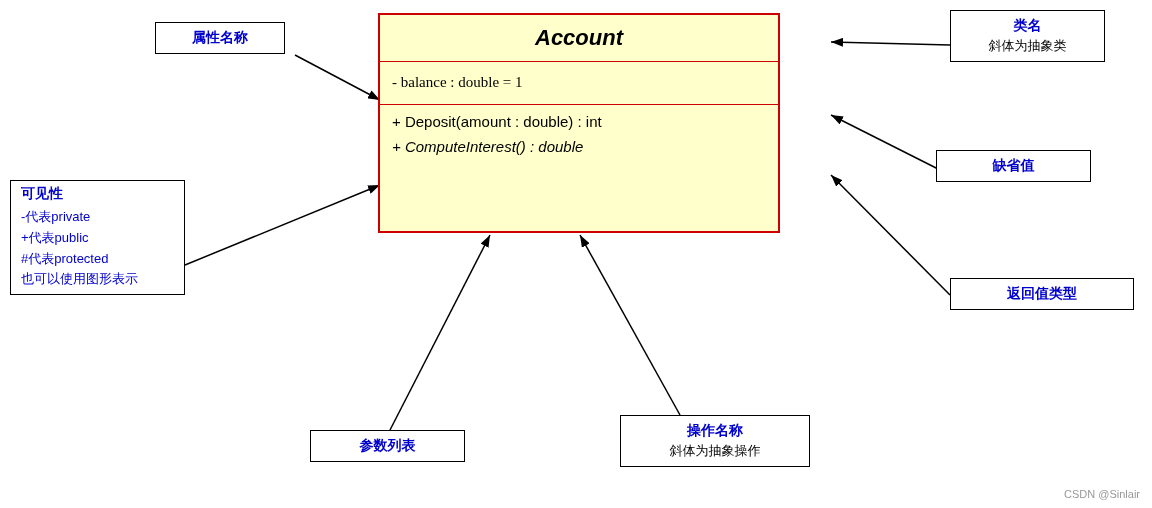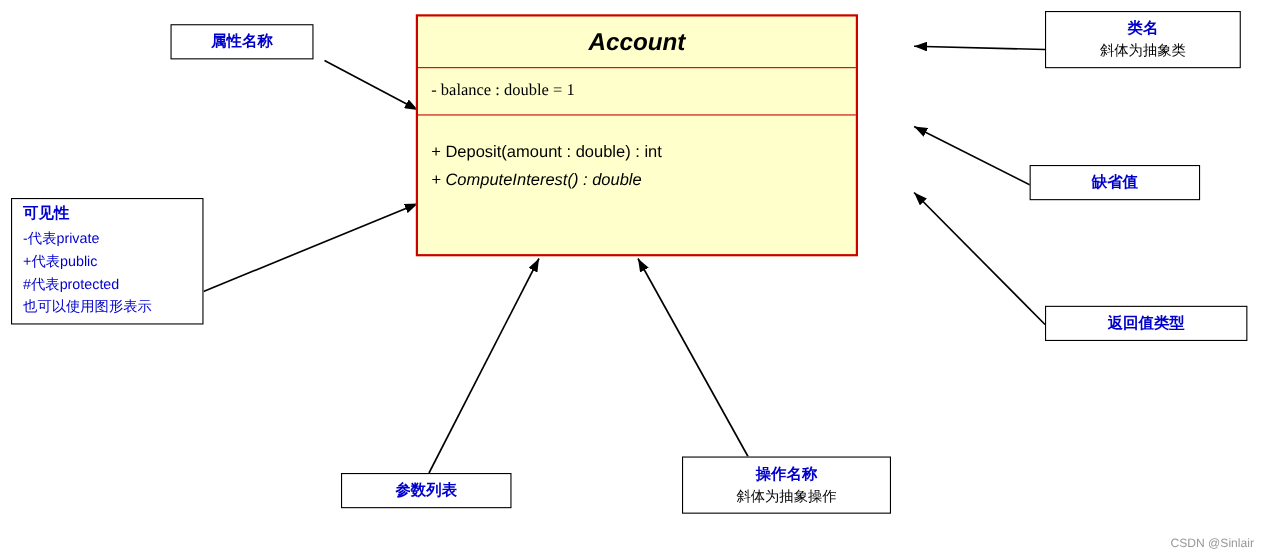--- a/index.html
+++ b/index.html
@@ -40,21 +40,21 @@
 
     .uml-attributes {
       padding: 8px 12px;
       border-bottom: 1px solid #c00;
       font-size: 15px;
       line-height: 1.7;
       font-family: Liberation Serif, serif;
     }
 
     .uml-methods {
-      padding: 21px 12px;
+      padding: 4px 12px;
       font-size: 15px;
       line-height: 1.7;
     }
 
     .italic-method {
       font-style: italic;
     }
 
     
     .annotation-box {
@@ -157,21 +157,21 @@
     <div class="uml-methods">
       <div>+ Deposit(amount : double) : int</div>
       <div class="italic-method">+ ComputeInterest() : double</div>
     </div>
   </div>
 
   <div class="annotation-box" style="left:155px; top:22px; width:130px;">
     <div class="title">属性名称</div>
   </div>
 
-  <div class="annotation-box" style="left:950px; top:10px; width:178px;">
+  <div class="annotation-box" style="left:950px; top:10px; width:155px;">
     <div class="title">类名</div>
     <div class="desc">斜体为抽象类</div>
   </div>
 
   <div class="annotation-box" style="left:936px; top:150px; width:155px;">
     <div class="title">缺省值</div>
   </div>
 
   <div class="annotation-box" style="left:950px; top:278px; width:184px;">
     <div class="title">返回值类型</div>

